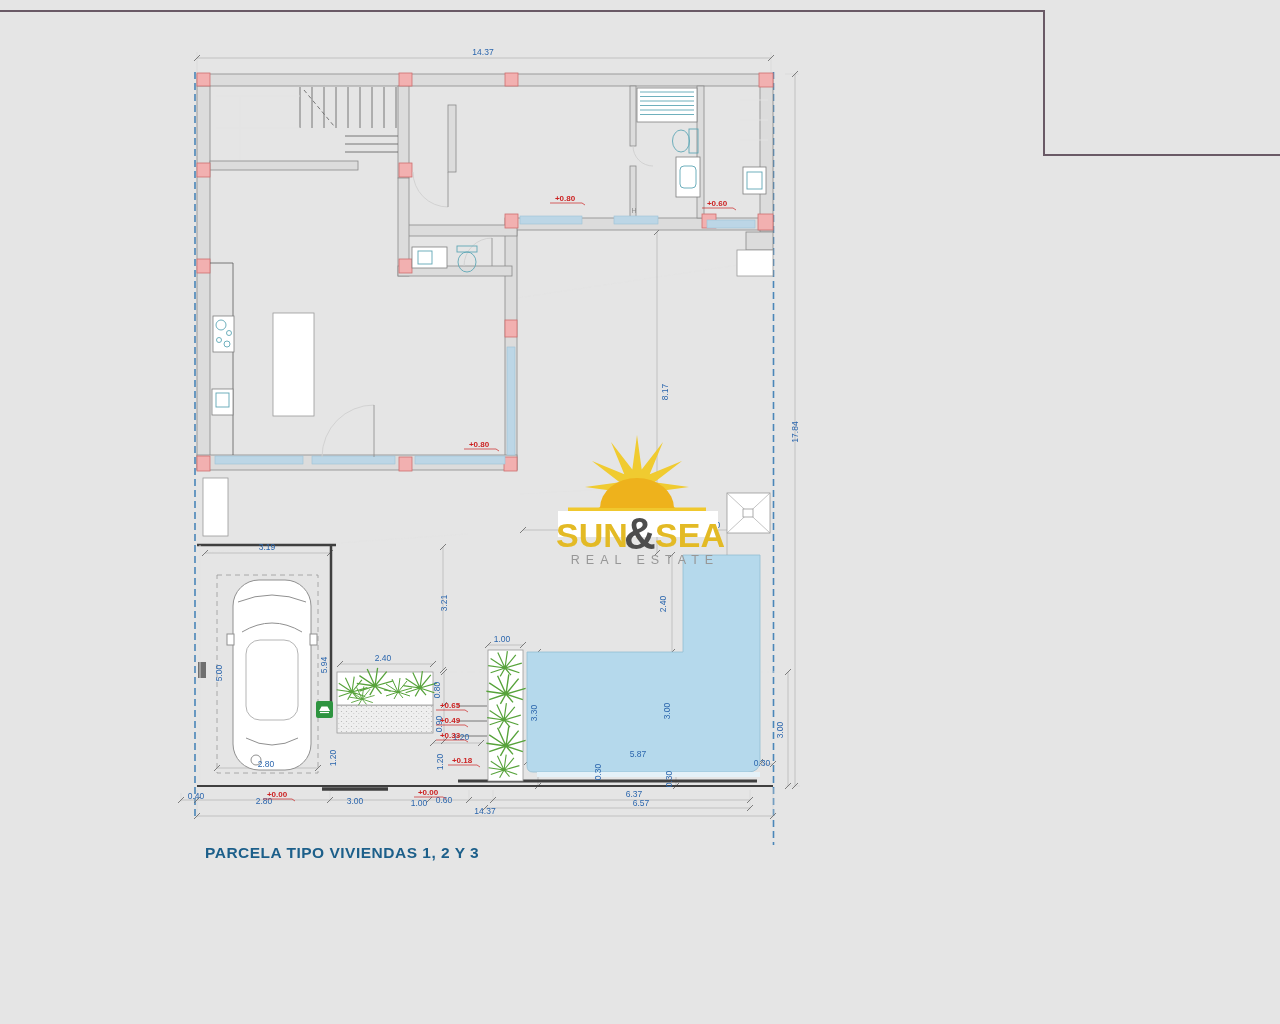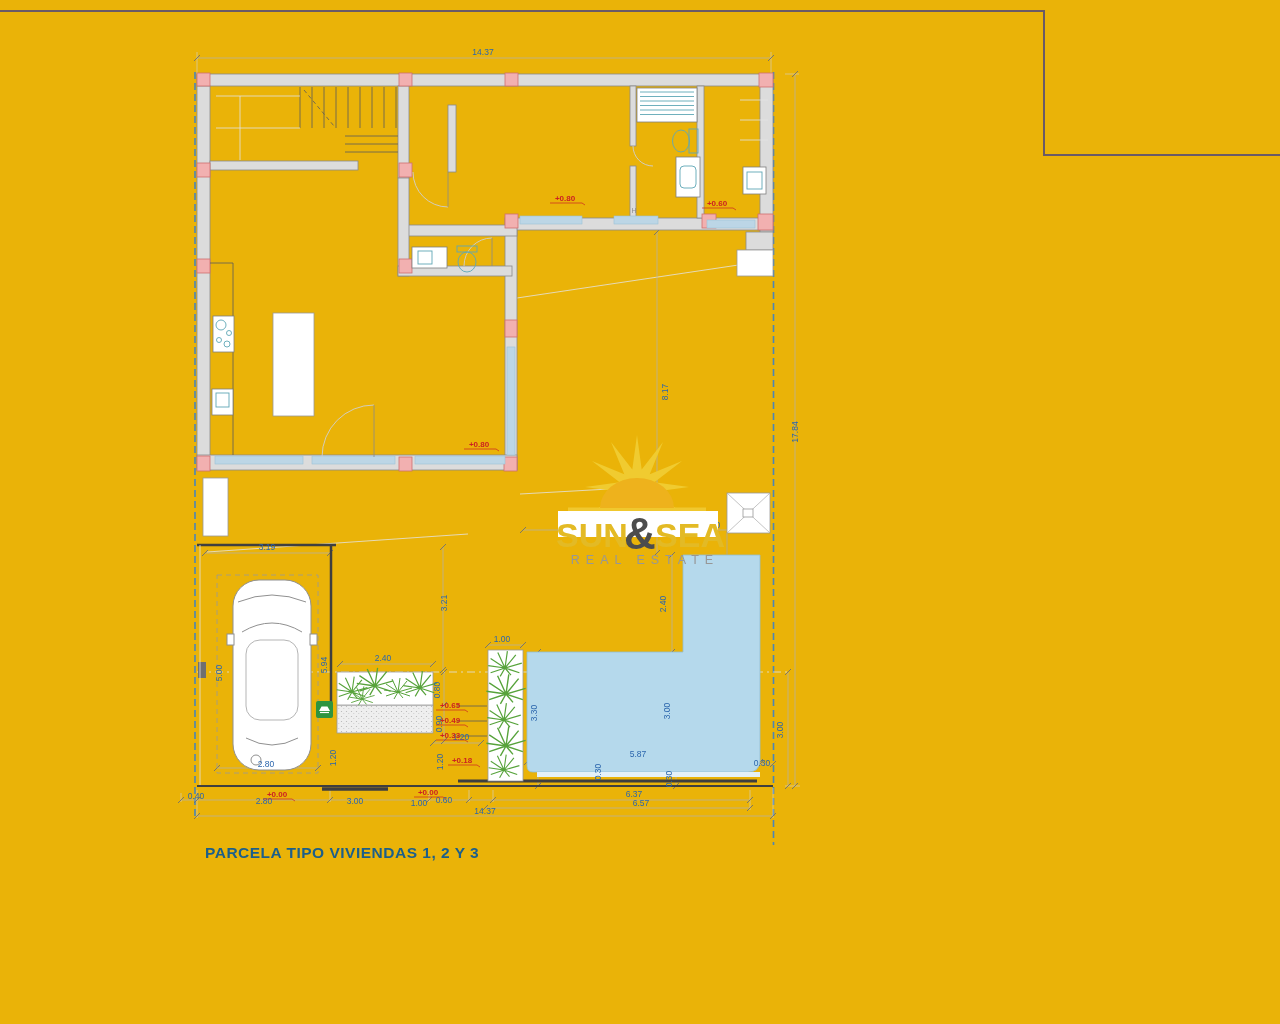--- a/index.html
+++ b/index.html
@@ -2,21 +2,21 @@
 <html style="--dim_blue: #2b66ad; --red_level: #cc2222; --boundary_blue: #4a86b8; --wall_fill: #dcdcdc; --wall_stroke: #8a8a8a; --column_fill: #f2b0b0; --column_stroke: #cf6f6f; --pool_fill: #b5d9ec; --window_blue: #bcd6e6; --logo_gold: #e3ba25; --logo_amp: #4d4d4d; --logo_gray: #979797; --title_color: #1c5f8a; --frame_line: #6a5a66; --plant_green: #57a33b;"><head>
 <meta charset="utf-8">
 <style>
   :root{
     --dim_blue:#2b66ad; --red_level:#cc2222; --boundary_blue:#4a86b8;
     --wall_fill:#dcdcdc; --wall_stroke:#8a8a8a; --column_fill:#f2b0b0; --column_stroke:#cf6f6f;
     --pool_fill:#b5d9ec; --window_blue:#bcd6e6; --logo_gold:#e3ba25; --logo_amp:#4d4d4d;
     --logo_gray:#979797; --title_color:#1c5f8a; --frame_line:#6a5a66; --plant_green:#57a33b;
   }
   html,body{margin:0;padding:0;background:#ffffff;}
-  .canvas{position:relative;width:1280px;height:1024px;background:#eab308;overflow:hidden;
+  .canvas{position:relative;width:1280px;height:1024px;background:#e5e5e5;overflow:hidden;
           font-family:"Liberation Sans", sans-serif;}
   svg{position:absolute;left:0;top:0;}
   .wall{fill:var(--wall_fill);stroke:var(--wall_stroke);stroke-width:.8;}
   .col{fill:var(--column_fill);stroke:var(--column_stroke);stroke-width:.8;}
   .win{fill:var(--window_blue);stroke:#9cc1d6;stroke-width:.6;}
   .outline{fill:#ffffff;stroke:#9a9a9a;stroke-width:.8;}
   .bnd{stroke:var(--boundary_blue);stroke-width:1.6;stroke-dasharray:7 4;fill:none;}
   .dimline{stroke:#b3b3b3;stroke-width:.7;fill:none;}
   .extline{stroke:#d5d5d5;stroke-width:.6;fill:none;}
   .tick{stroke:#6f6f6f;stroke-width:.9;fill:none;}

